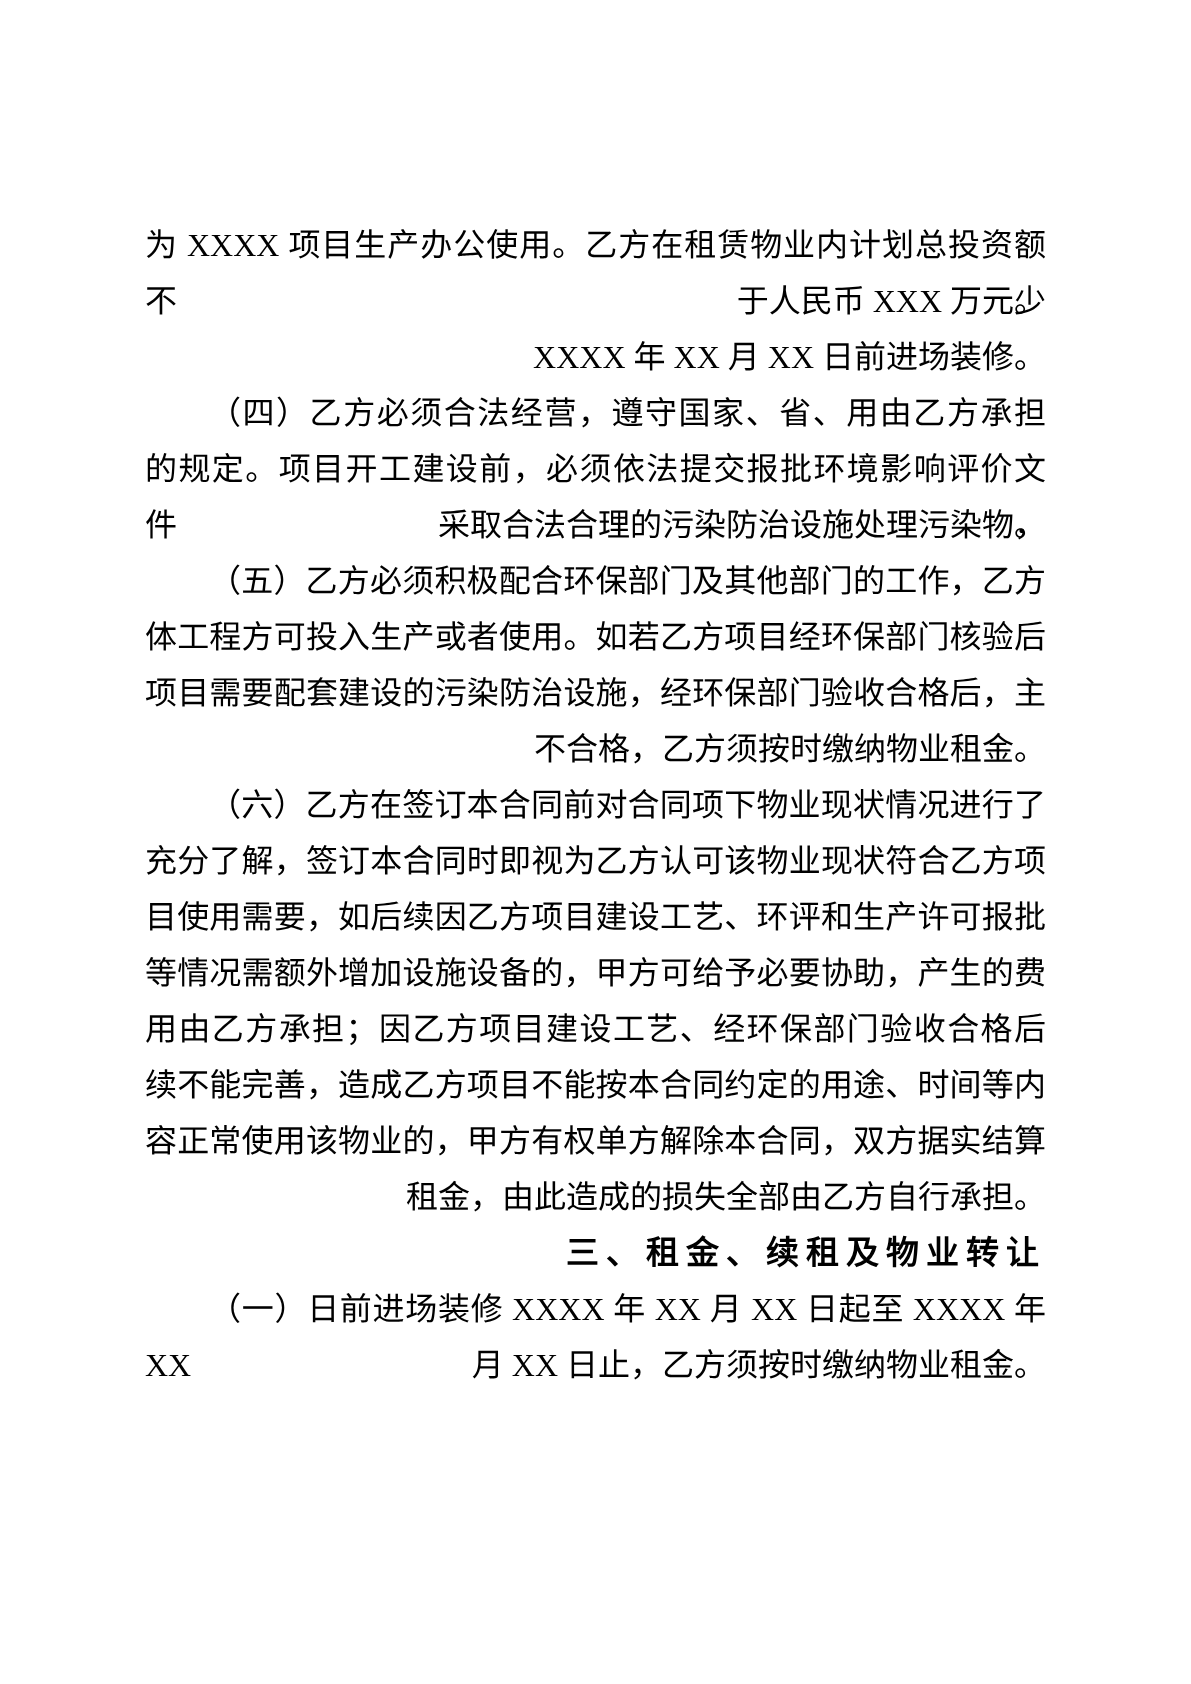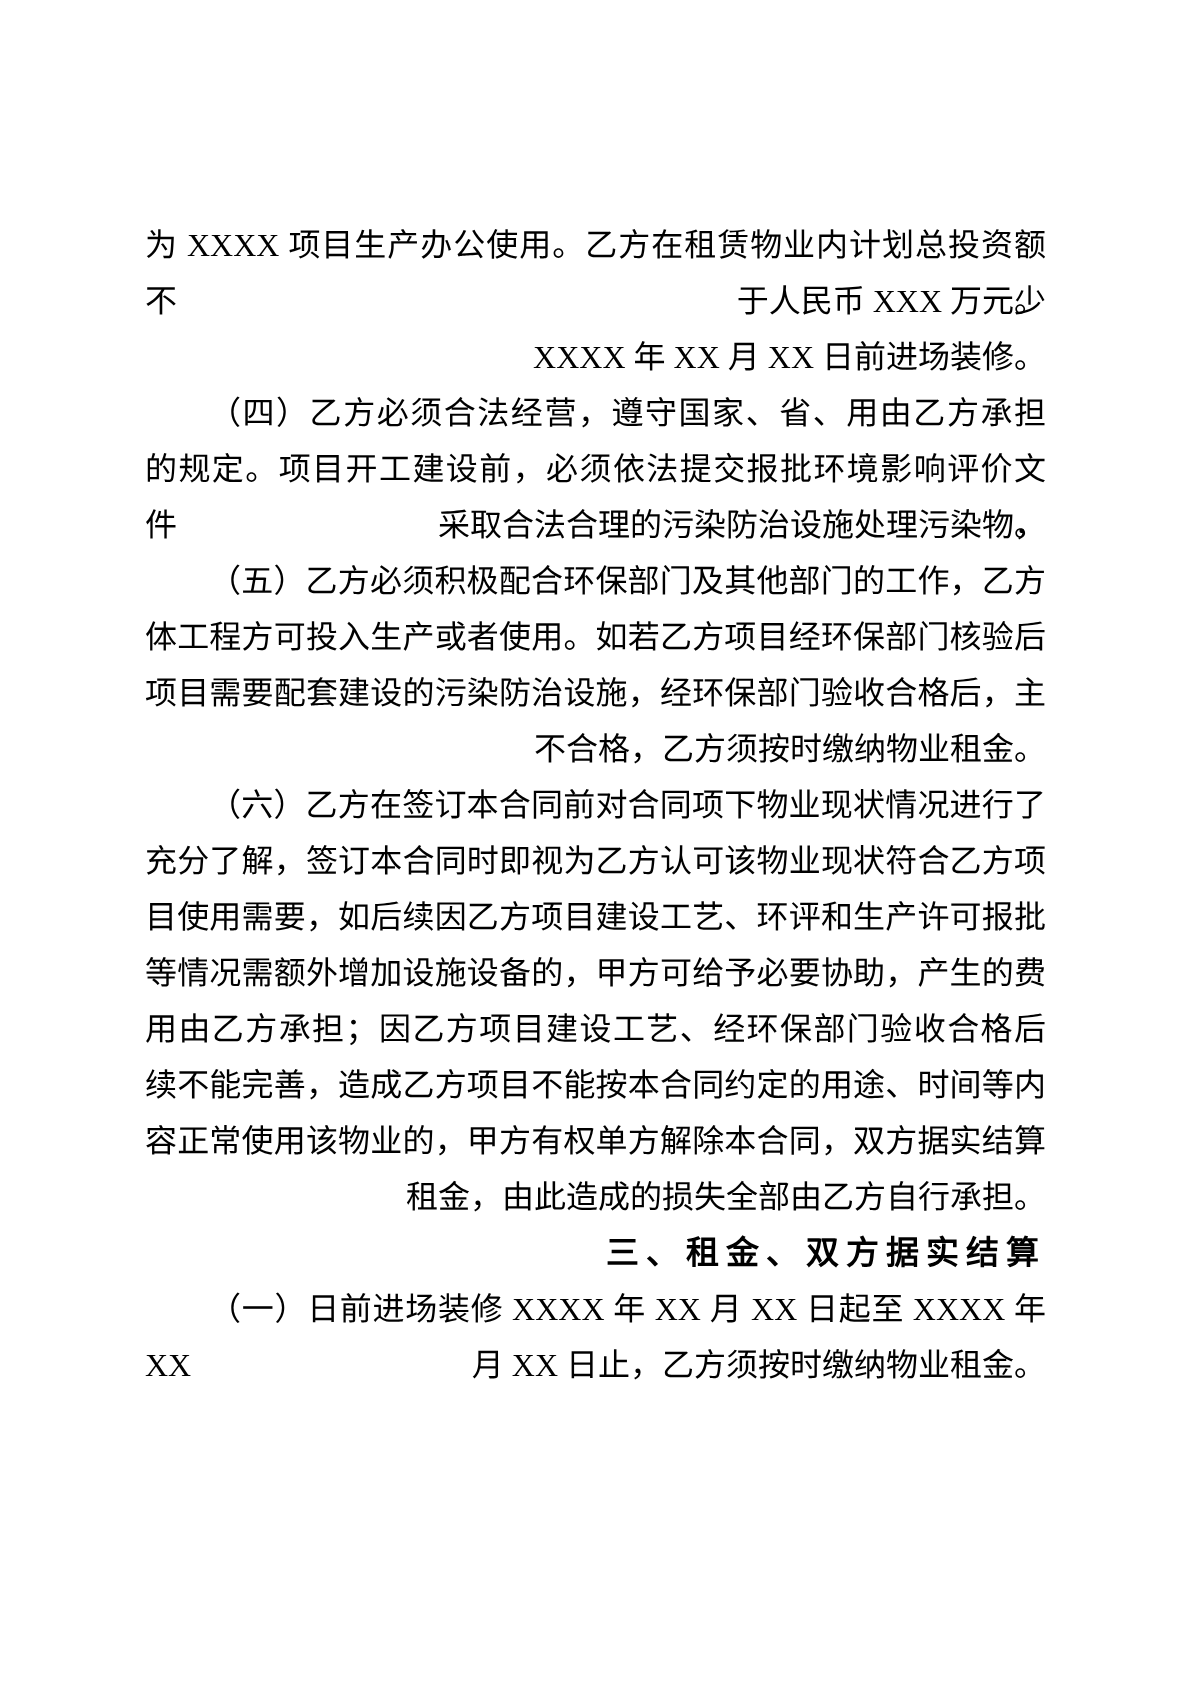--- a/index.html
+++ b/index.html
@@ -78,21 +78,21 @@
 
     <div class="ln fill ind">（六）乙方在签订本合同前对合同项下物业现状情况进行了</div>
     <div class="ln fill">充分了解，签订本合同时即视为乙方认可该物业现状符合乙方项</div>
     <div class="ln fill">目使用需要，如后续因乙方项目建设工艺、环评和生产许可报批</div>
     <div class="ln fill">等情况需额外增加设施设备的，甲方可给予必要协助，产生的费</div>
     <div class="ln fill">用由乙方承担；因乙方项目建设工艺、经环保部门验收合格后</div>
     <div class="ln fill">续不能完善，造成乙方项目不能按本合同约定的用途、时间等内</div>
     <div class="ln fill">容正常使用该物业的，甲方有权单方解除本合同，双方据实结算</div>
     <div class="ln">租金，由此造成的损失全部由乙方自行承担。</div>
 
-    <div class="ln ind heading">三、租金、双方据实结算</div>
+    <div class="ln ind heading">三、租金、续租及物业转让</div>
 
     <div class="ln fill ind">（一）日前进场装修 XXXX 年 XX 月 XX 日起至 XXXX 年 XX</div>
     <div class="ln">月 XX 日止，乙方须按时缴纳物业租金。</div>
 
   </div>
 
   <div class="footer">— 18 —</div>
 
 </div>
 

